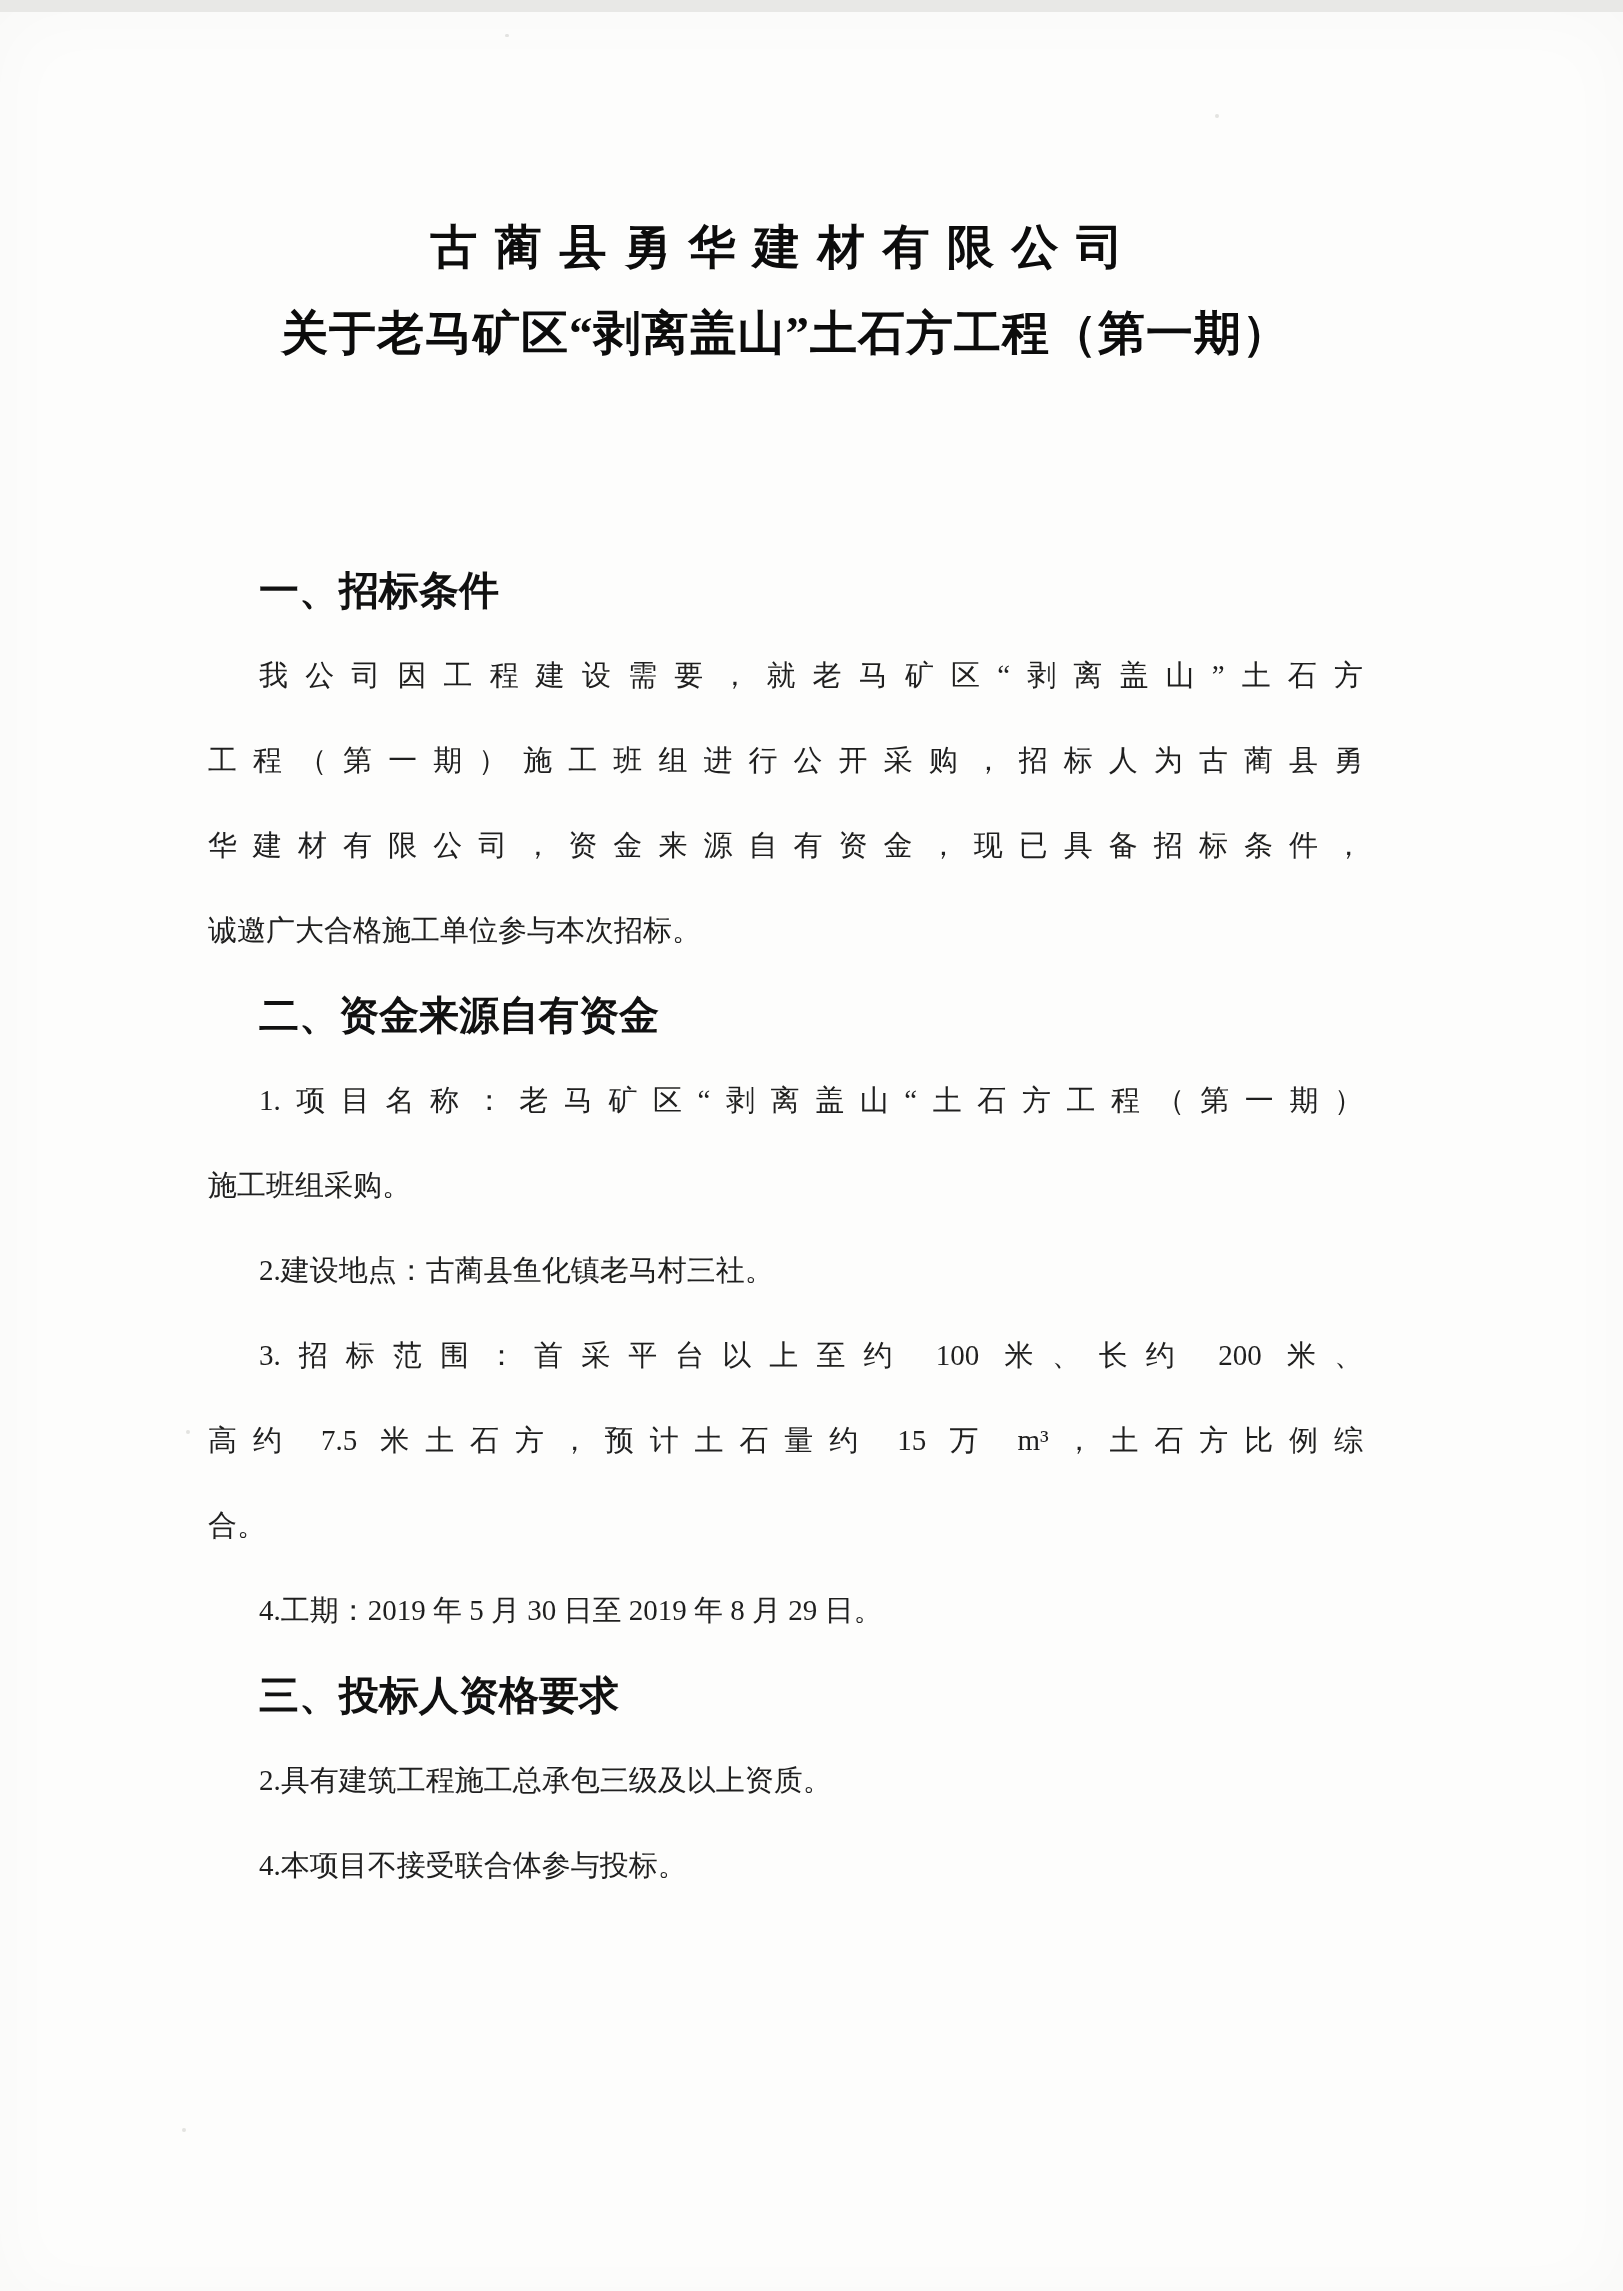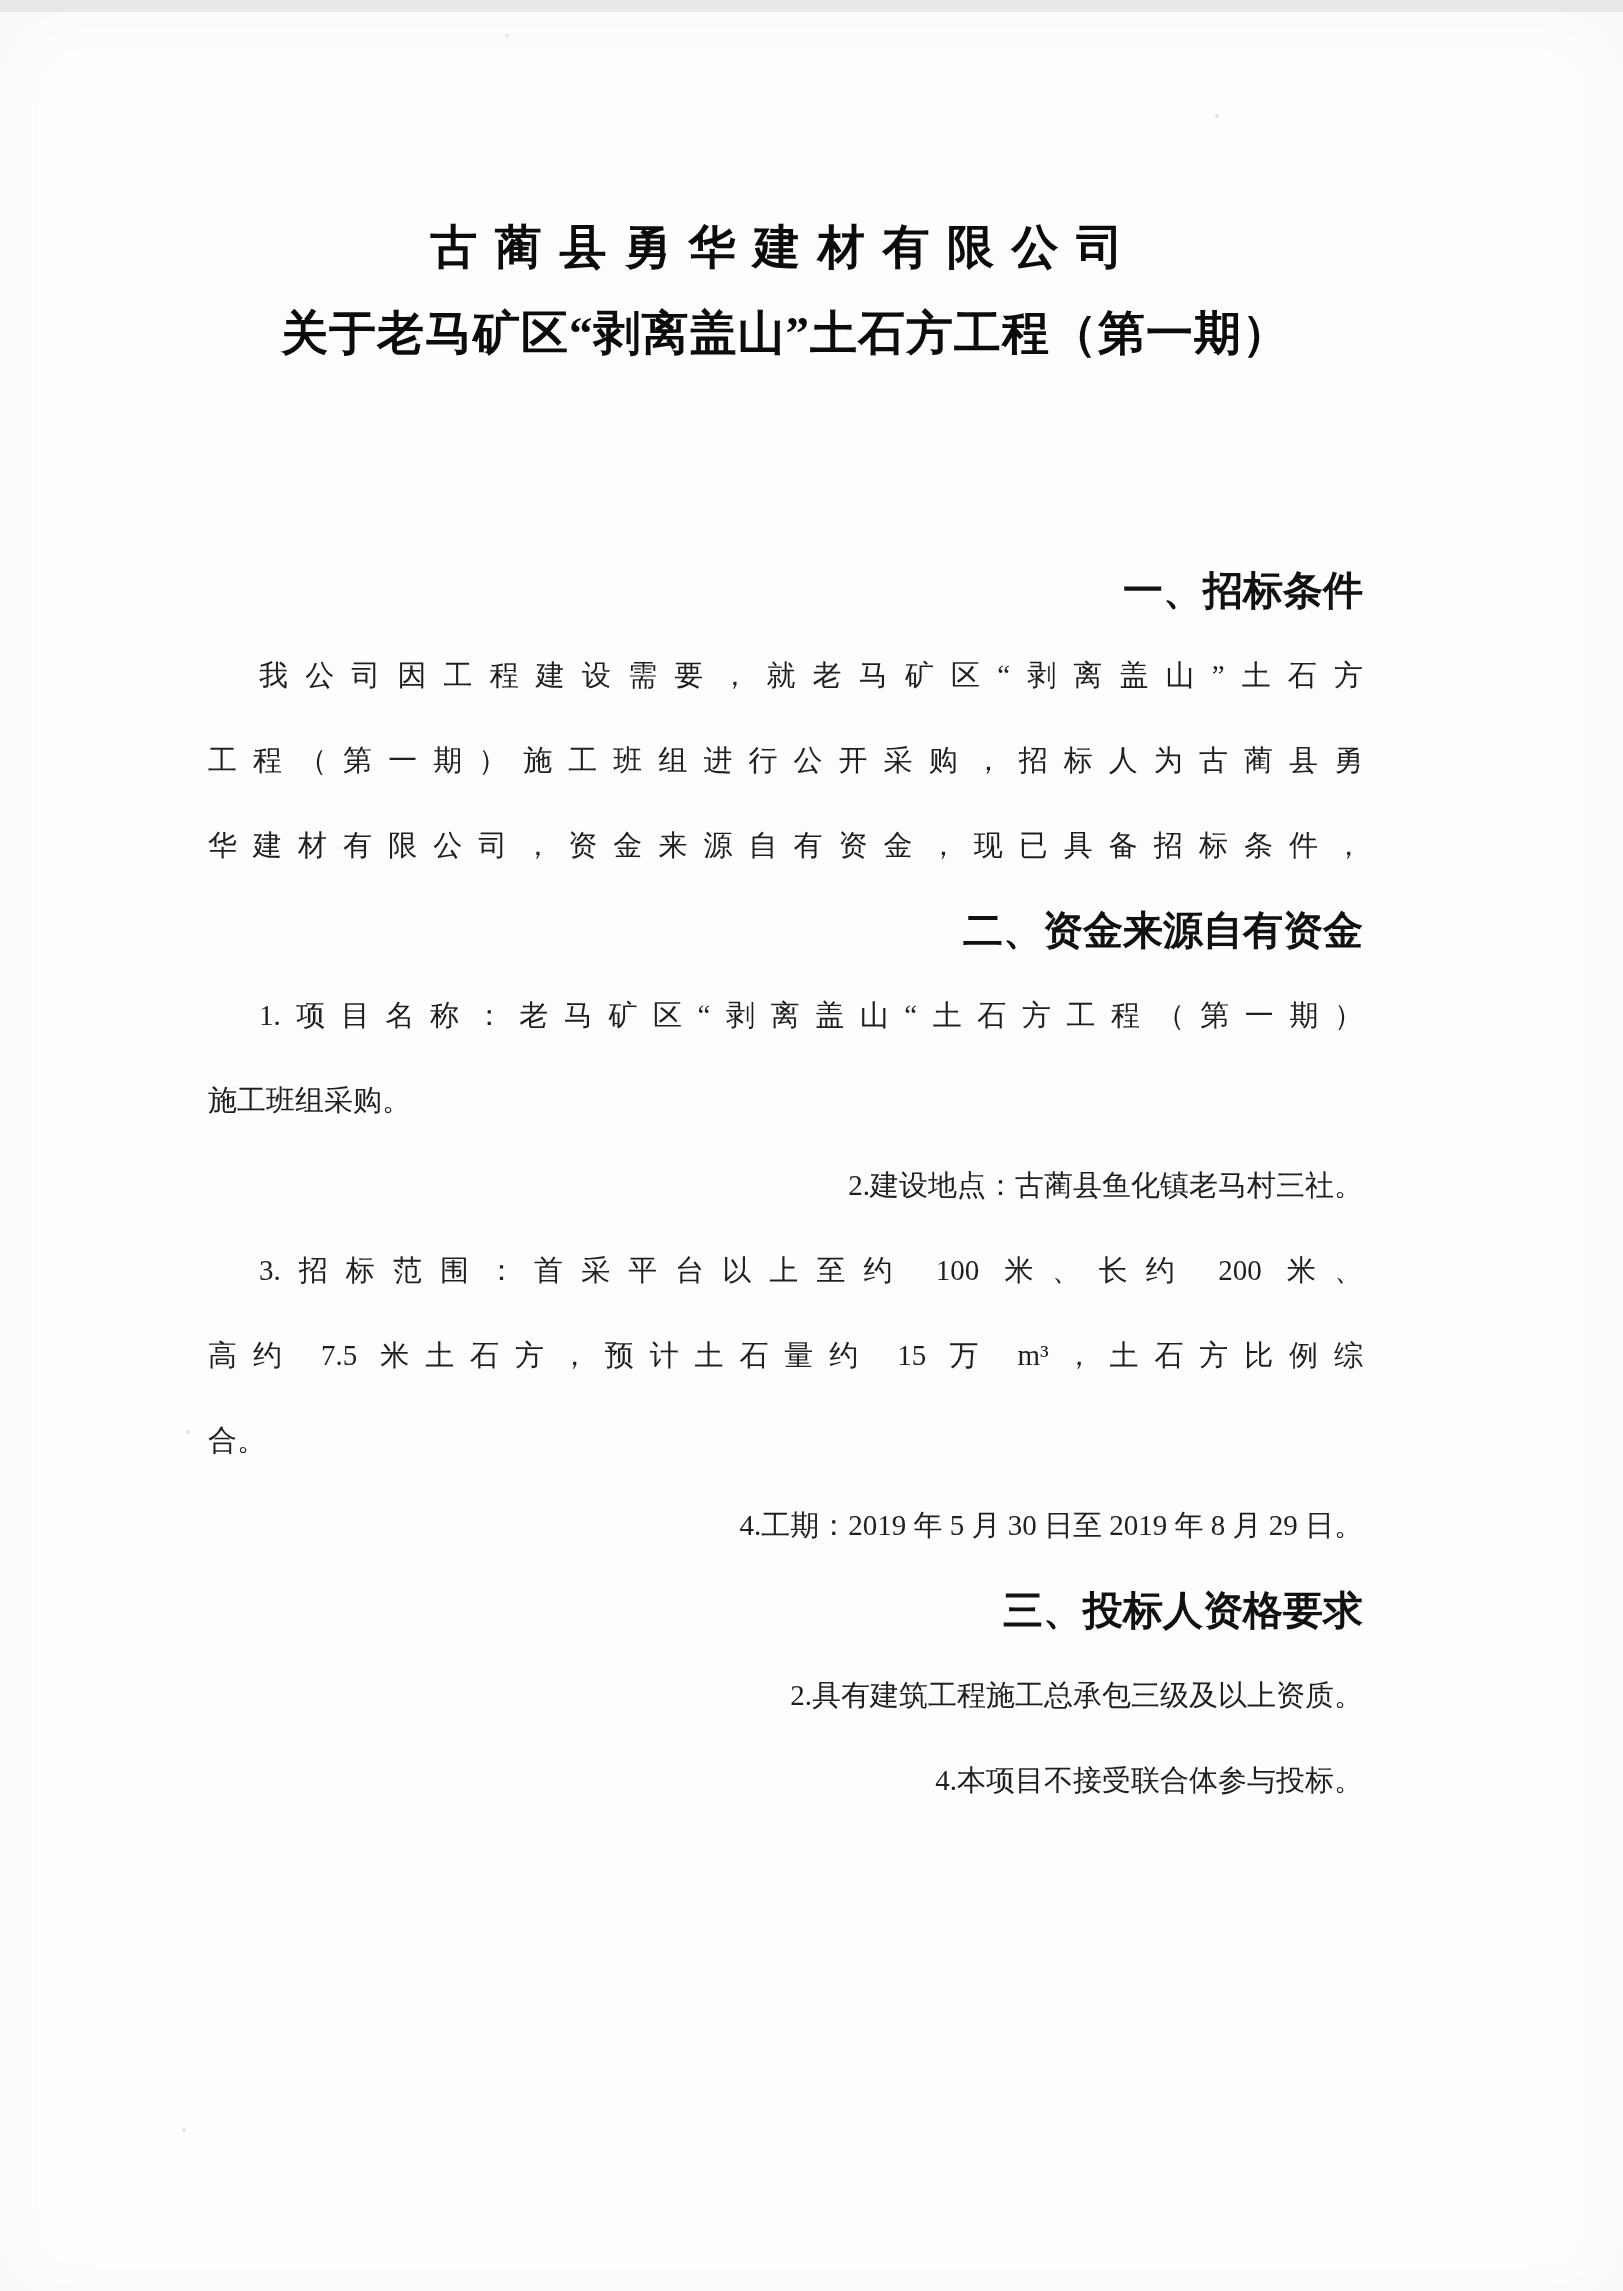--- a/index.html
+++ b/index.html
@@ -50,21 +50,21 @@
     line-height: 85px;
     color: #1f1f1f;
     white-space: normal;
   }
   .line.heading {
     font-family: "Liberation Sans", "DejaVu Sans", sans-serif;
     font-weight: 700;
     font-size: 40px;
     color: #111;
   }
-  .line.indent { padding-left: 51px; text-align: right; }
+  .line.indent { padding-left: 51px; }
   .line.fill {
     text-align: justify;
     text-align-last: justify;
   }
   
   .speck {
     position: absolute;
     background: #c9c9c5;
     border-radius: 50%;
     width: 3.9px; height: 3.9px;
@@ -88,20 +88,21 @@
     <div class="title-line t1">古蔺县勇华建材有限公司</div>
     <div class="title-line t2">关于老马矿区“剥离盖山”土石方工程（第一期）</div>
   </div>
 
   <div class="body-col">
     <div class="line heading indent">一、招标条件</div>
 
     <div class="line indent fill">我公司因工程建设需要，就老马矿区“剥离盖山”土石方</div>
     <div class="line fill">工程（第一期）施工班组进行公开采购，招标人为古蔺县勇</div>
     <div class="line fill">华建材有限公司，资金来源自有资金，现已具备招标条件，</div>
+    <div class="line">诚邀广大合格施工单位参与本次招标。</div>
 
     <div class="line heading indent">二、资金来源自有资金</div>
 
     <div class="line indent fill">1.项目名称：老马矿区“剥离盖山“土石方工程（第一期）</div>
     <div class="line">施工班组采购。</div>
 
     <div class="line indent">2.建设地点：古蔺县鱼化镇老马村三社。</div>
 
     <div class="line indent fill">3.招标范围：首采平台以上至约 100 米、长约 200 米、</div>
     <div class="line fill">高约 7.5 米土石方，预计土石量约 15 万 m³，土石方比例综</div>

